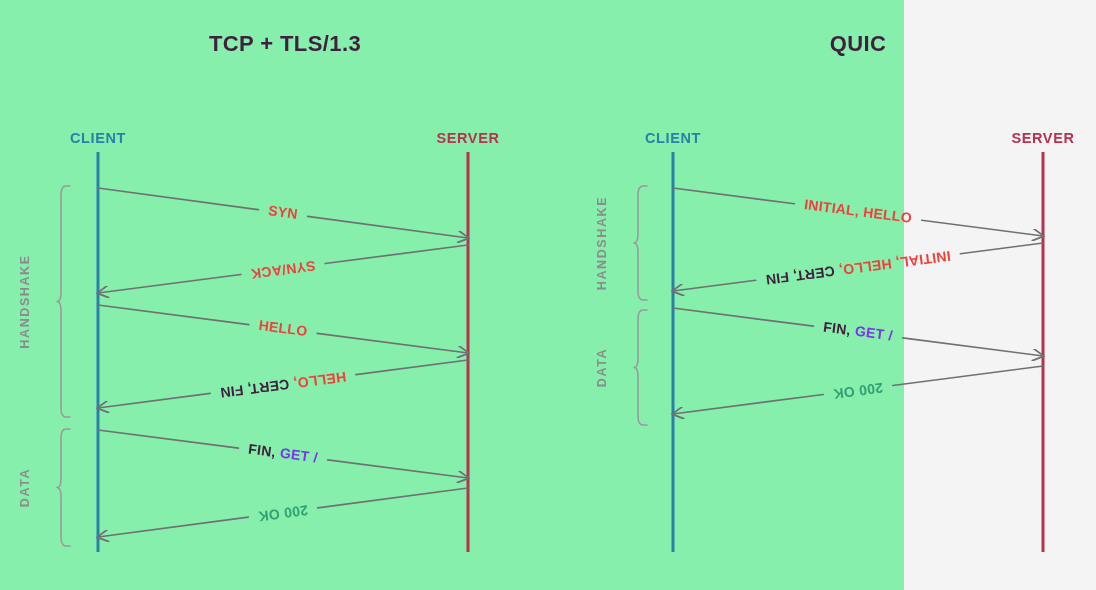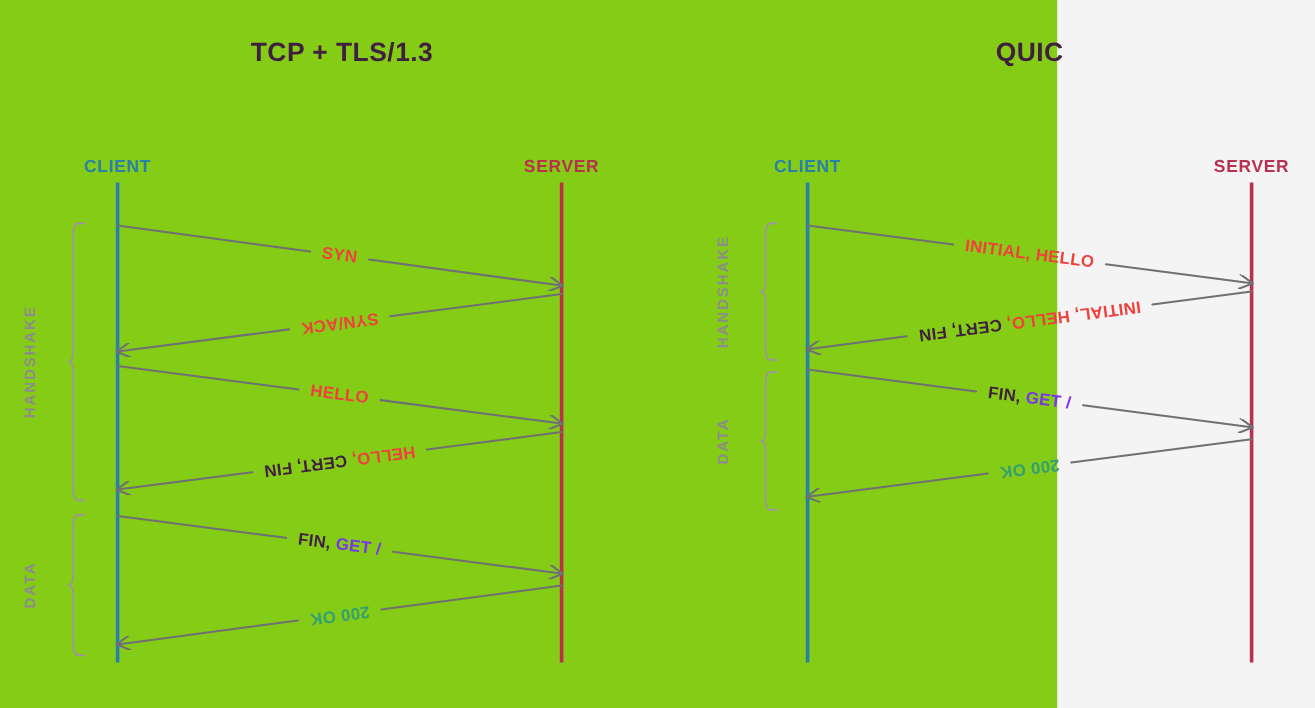--- a/index.html
+++ b/index.html
@@ -10,21 +10,22 @@
   body {
     width: 1096px;
     height: 590px;
     overflow: hidden;
     font-family: "Liberation Sans", sans-serif;
   }
   #stage {
     position: relative;
     width: 881px;
     height: 590px;
-    background: #84cc16;
+    background: #86efac;
+    padding-left: 23px;
   }
   svg.diagram {
     position: absolute;
     top: 0;
     left: 0;
     width: 1096px;
     height: 590px;
   }
   .panel-title {
     font-family: "Liberation Sans", sans-serif;

